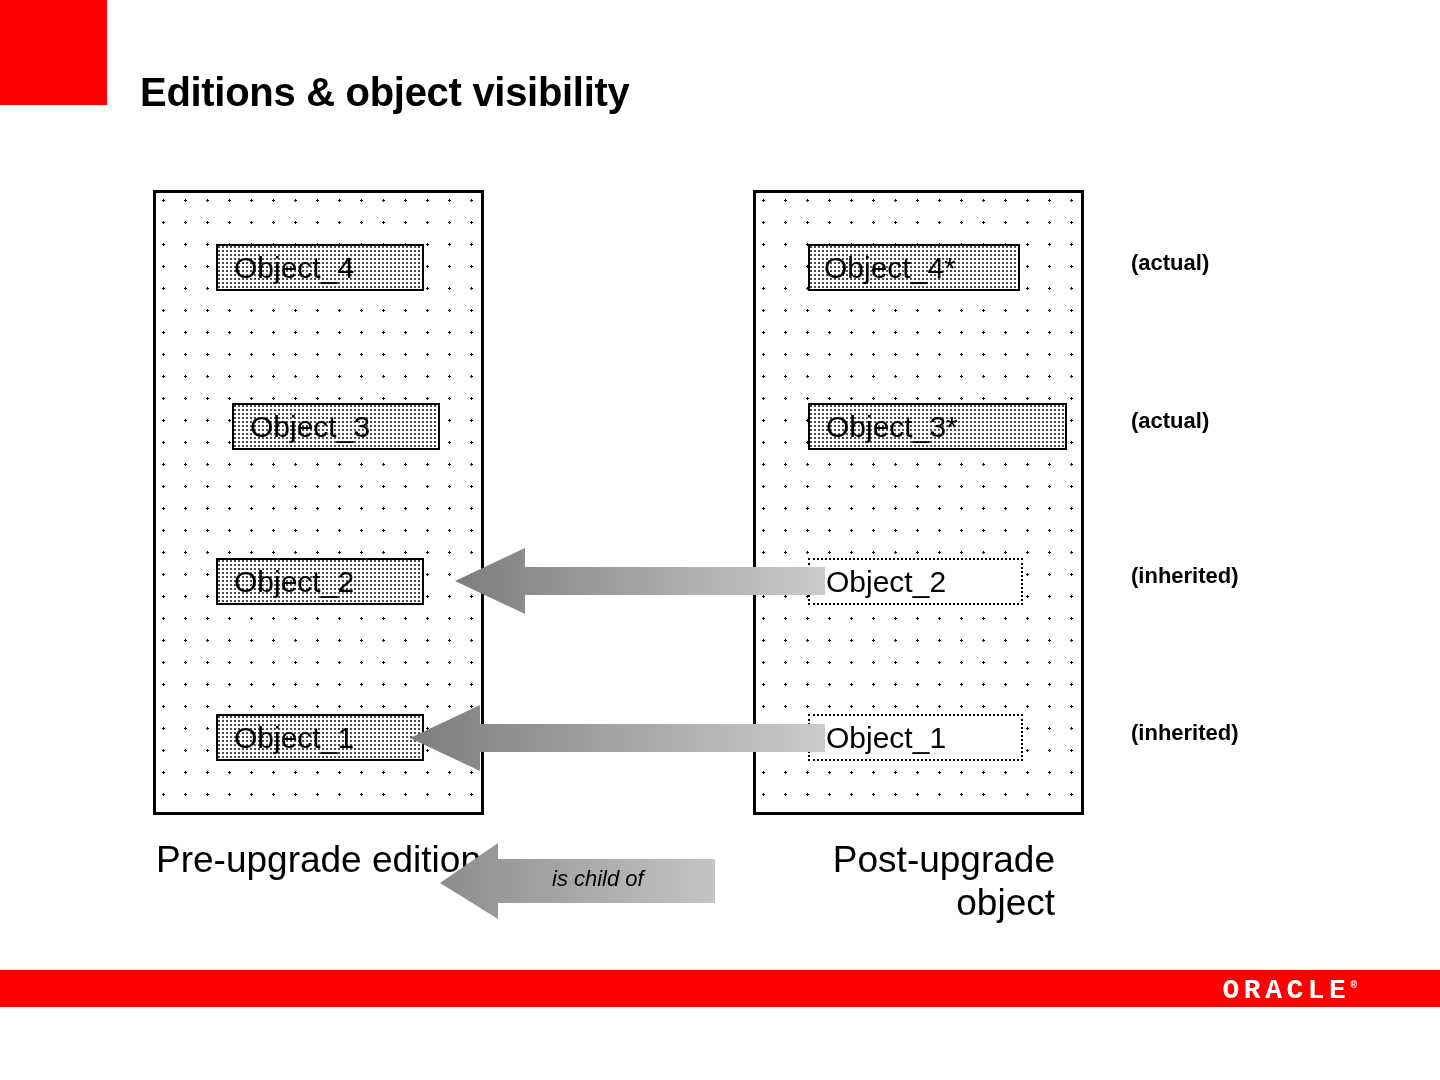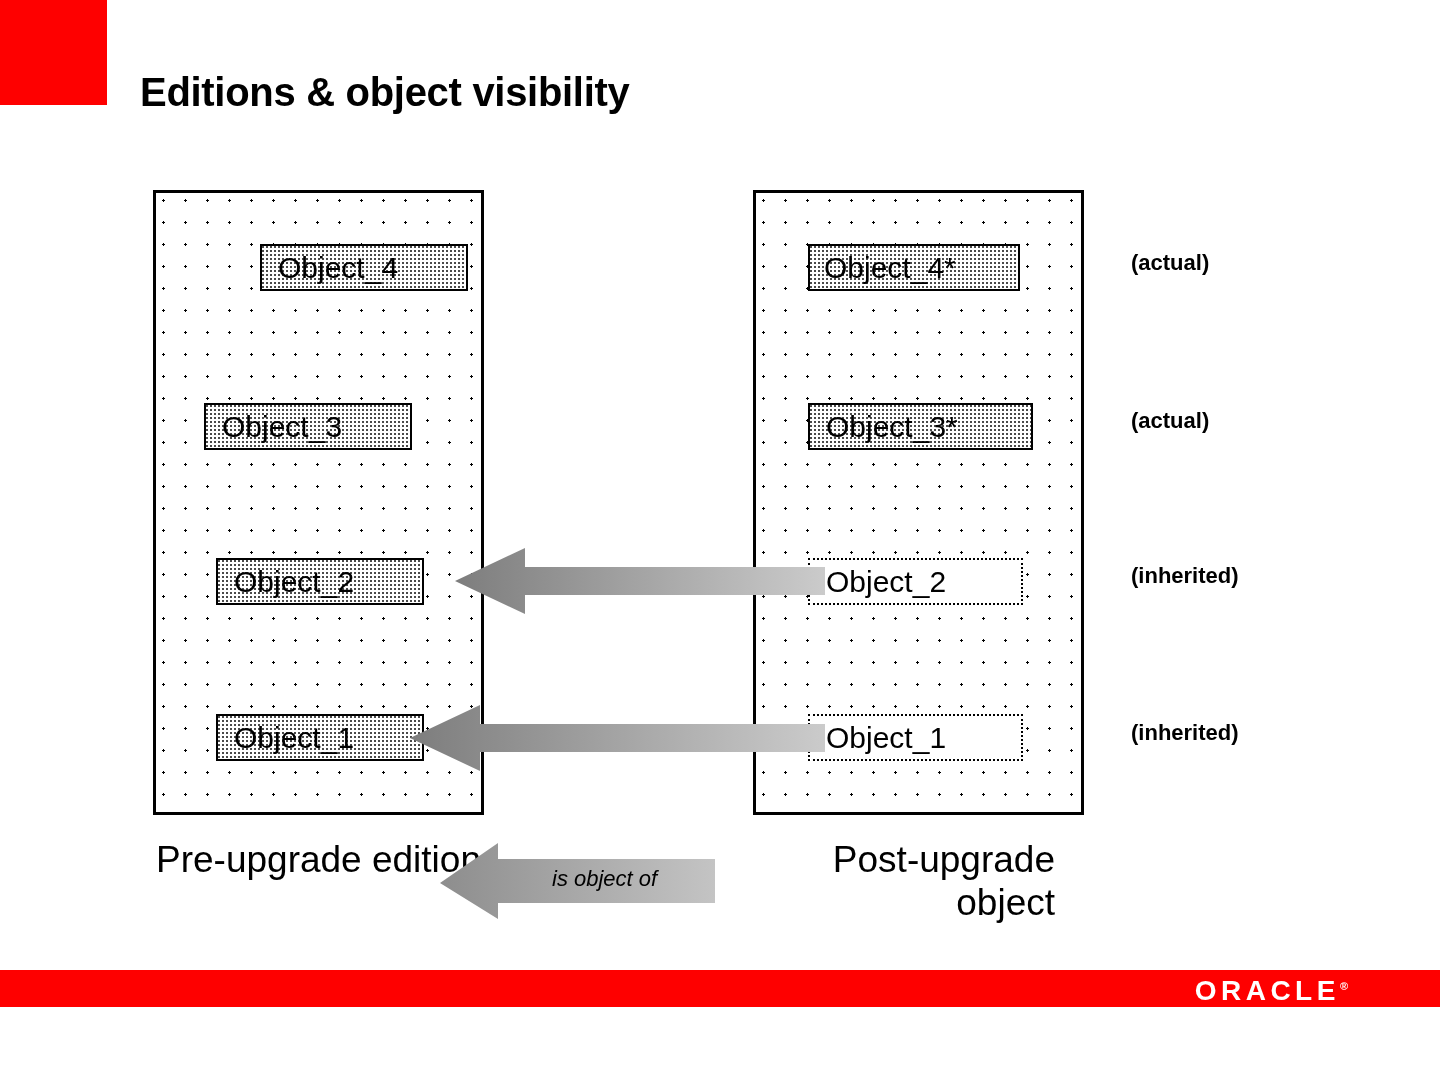--- a/index.html
+++ b/index.html
@@ -39,27 +39,27 @@
   .footer-bar {
     position: absolute;
     left: 0;
     top: 970px;
     width: 1440px;
     height: 37px;
     background: #fe0000;
   }
   .oracle-logo {
     position: absolute;
-    right: 92px;
+    right: 83px;
     top: 975px;
     color: #ffffff;
     font-size: 28px;
     font-weight: bold;
     letter-spacing: 4.5px;
-    font-family: Liberation Sans, sans-serif;
+    font-family: Liberation Mono, monospace;
     white-space: nowrap;
   }
   .oracle-logo .reg {
     font-size: 11px;
     vertical-align: super;
     letter-spacing: 0;
   }
 
   
   .edition-box {
@@ -96,28 +96,28 @@
     background-size: 4px 4px;
     background-position: 0 0;
   }
   
   .obj.dotted {
     border: 2px dotted #000000;
     background: #ffffff;
   }
 
   
-  #obj-left-4 { left: 216px; top: 244px; width: 208px; margin-left: 44px; }
-  #obj-left-3 { left: 204px; top: 403px; width: 208px; }
+  #obj-left-4 { left: 216px; top: 244px; width: 208px; }
+  #obj-left-3 { left: 232px; top: 403px; width: 208px; }
   #obj-left-2 { left: 216px; top: 558px; width: 208px; }
   #obj-left-1 { left: 216px; top: 714px; width: 208px; }
 
   
   #obj-right-4 { left: 808px; top: 244px; width: 212px; padding-left: 14px; }
-  #obj-right-3 { left: 808px; top: 403px; width: 225px; }
+  #obj-right-3 { left: 808px; top: 403px; width: 259px; }
   #obj-right-2 { left: 808px; top: 558px; width: 215px; }
   #obj-right-1 { left: 808px; top: 714px; width: 215px; }
 
   
   .arrow-wrap {
     position: absolute;
   }
   .arrow-wrap svg { display: block; }
 
   #arrow-obj2 { left: 455px; top: 548px; width: 370px; height: 66px; }
@@ -235,21 +235,21 @@
   <svg viewBox="0 0 275 76" width="275" height="76" preserveAspectRatio="none">
     <defs>
       <linearGradient id="gradC" x1="0" y1="0" x2="1" y2="0">
         <stop offset="0" stop-color="#8d8d8d"></stop>
         <stop offset="1" stop-color="#c4c4c4"></stop>
       </linearGradient>
     </defs>
     <polygon points="0,40 58,0 58,16 275,16 275,60 58,60 58,76" fill="url(#gradC)"></polygon>
   </svg>
 </div>
-<div class="child-label">is object of</div>
+<div class="child-label">is child of</div>
 
 <div class="annotation" id="note-4">(actual)</div>
 <div class="annotation" id="note-3">(actual)</div>
 <div class="annotation" id="note-2">(inherited)</div>
 <div class="annotation" id="note-1">(inherited)</div>
 
 <div class="footer-bar"></div>
 <div class="oracle-logo"><span>ORACLE</span><span class="reg">®</span></div>
 
 </body></html>

